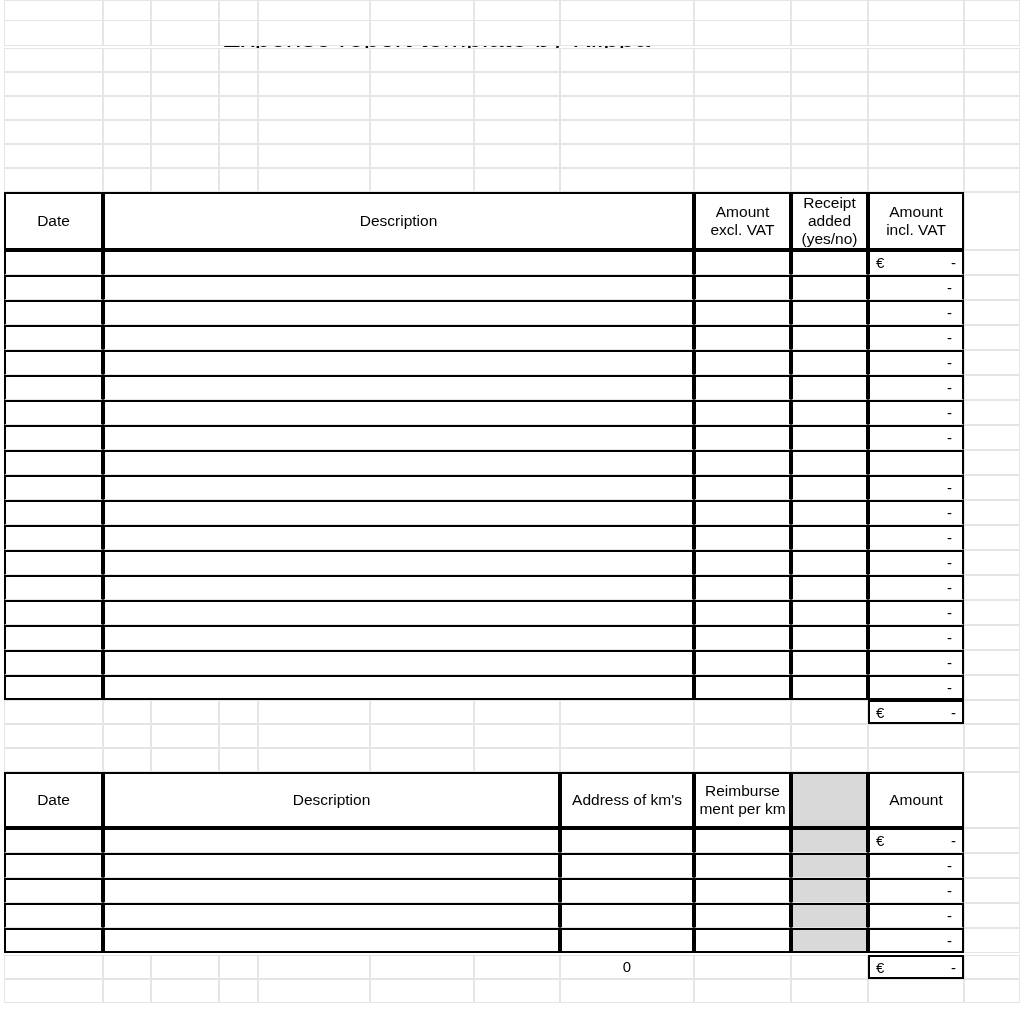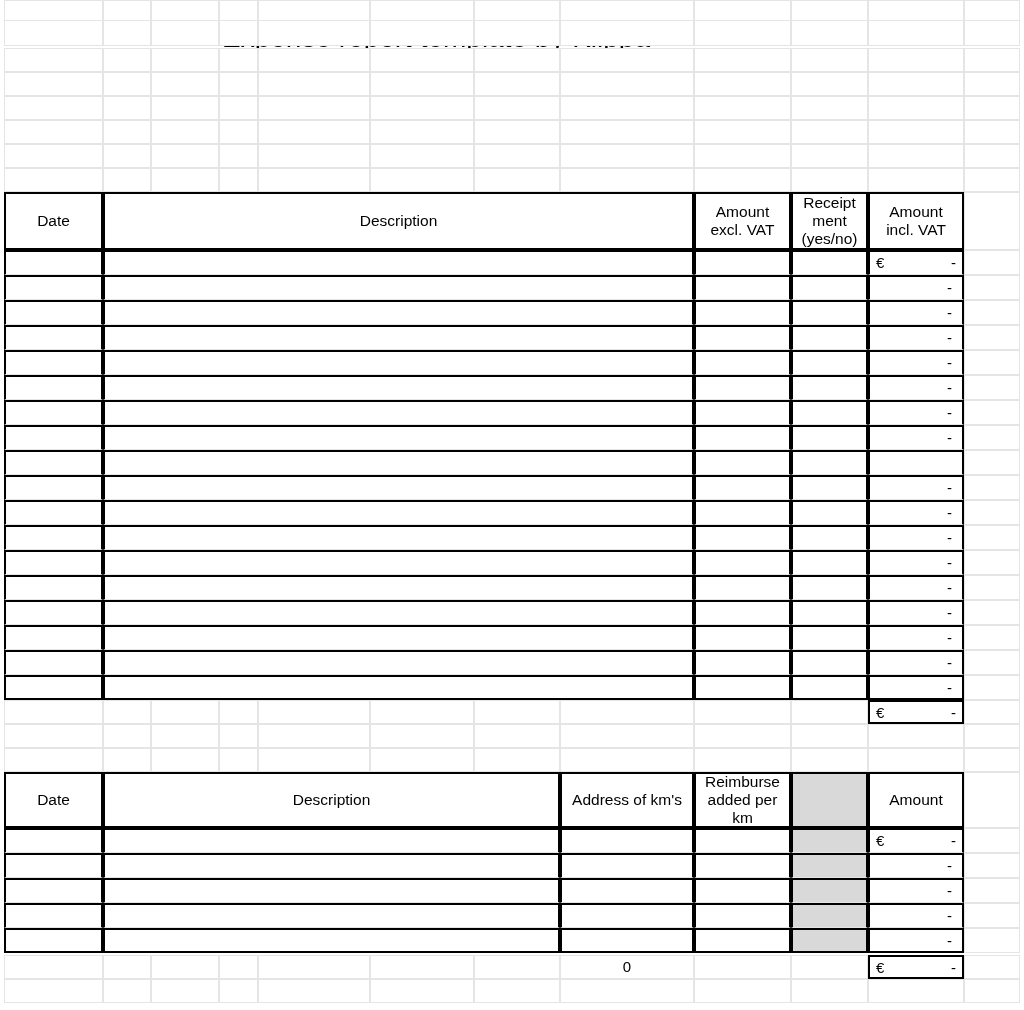--- a/index.html
+++ b/index.html
@@ -219,21 +219,21 @@
       <span style="white-space:pre-line">Date</span>
     </div>
     <div class="cell hdr thick" style="left: 103px; top: 192px; width: 591px; height: 58px;">
       <span style="white-space:pre-line">Description</span>
     </div>
     <div class="cell hdr thick" style="left: 694px; top: 192px; width: 97px; height: 58px;">
       <span style="white-space:pre-line">Amount
 excl. VAT</span>
     </div>
     <div class="cell hdr thick" style="left: 791px; top: 192px; width: 77px; height: 58px;">
-      <span style="white-space:pre-line">Receipt ment (yes/no)</span>
+      <span style="white-space:pre-line">Receipt added (yes/no)</span>
     </div>
     <div class="cell hdr thick" style="left: 868px; top: 192px; width: 96px; height: 58px;">
       <span style="white-space:pre-line">Amount
 incl. VAT</span>
     </div>
     <div class="cell " style="left: 964px; top: 192px; width: 56px; height: 58px;"></div>
     <div class="cell t-left t-right t-top" style="left: 4px; top: 250px; width: 99px; height: 25px; border-top-width: 2px;"></div>
     <div class="cell t-left t-right t-top" style="left: 103px; top: 250px; width: 591px; height: 25px; border-top-width: 2px;"></div>
     <div class="cell t-left t-right t-top" style="left: 694px; top: 250px; width: 97px; height: 25px; border-top-width: 2px;"></div>
     <div class="cell t-left t-right t-top" style="left: 791px; top: 250px; width: 77px; height: 25px; border-top-width: 2px;"></div>
@@ -424,21 +424,21 @@
     <div class="cell hdr thick" style="left: 4px; top: 772px; width: 99px; height: 56px;">
       <span style="white-space:pre-line">Date</span>
     </div>
     <div class="cell hdr thick" style="left: 103px; top: 772px; width: 457px; height: 56px;">
       <span style="white-space:pre-line">Description</span>
     </div>
     <div class="cell hdr thick" style="left: 560px; top: 772px; width: 134px; height: 56px;">
       <span style="white-space:pre-line">Address of km's</span>
     </div>
     <div class="cell hdr thick" style="left: 694px; top: 772px; width: 97px; height: 56px;">
-      <span style="white-space:pre-line">Reimburse added per km</span>
+      <span style="white-space:pre-line">Reimburse ment per km</span>
     </div>
     <div class="cell hdr thick gray-fill" style="left: 791px; top: 772px; width: 77px; height: 56px;"></div>
     <div class="cell hdr thick" style="left: 868px; top: 772px; width: 96px; height: 56px;">
       <span style="white-space:pre-line">Amount</span>
     </div>
     <div class="cell " style="left: 964px; top: 772px; width: 56px; height: 56px;"></div>
     <div class="cell t-left t-right t-top" style="left: 4px; top: 828px; width: 99px; height: 25px;"></div>
     <div class="cell t-left t-right t-top" style="left: 103px; top: 828px; width: 457px; height: 25px;"></div>
     <div class="cell t-left t-right t-top" style="left: 560px; top: 828px; width: 134px; height: 25px;"></div>
     <div class="cell t-left t-right t-top" style="left: 694px; top: 828px; width: 97px; height: 25px;"></div>

